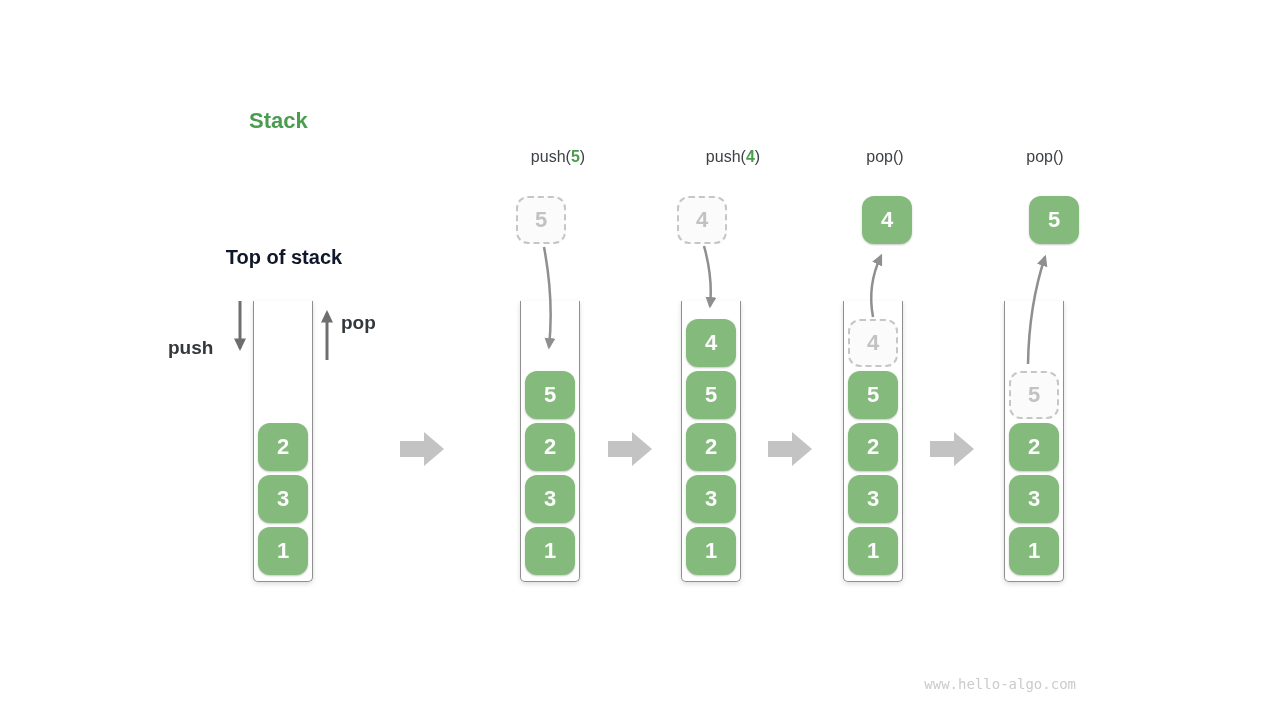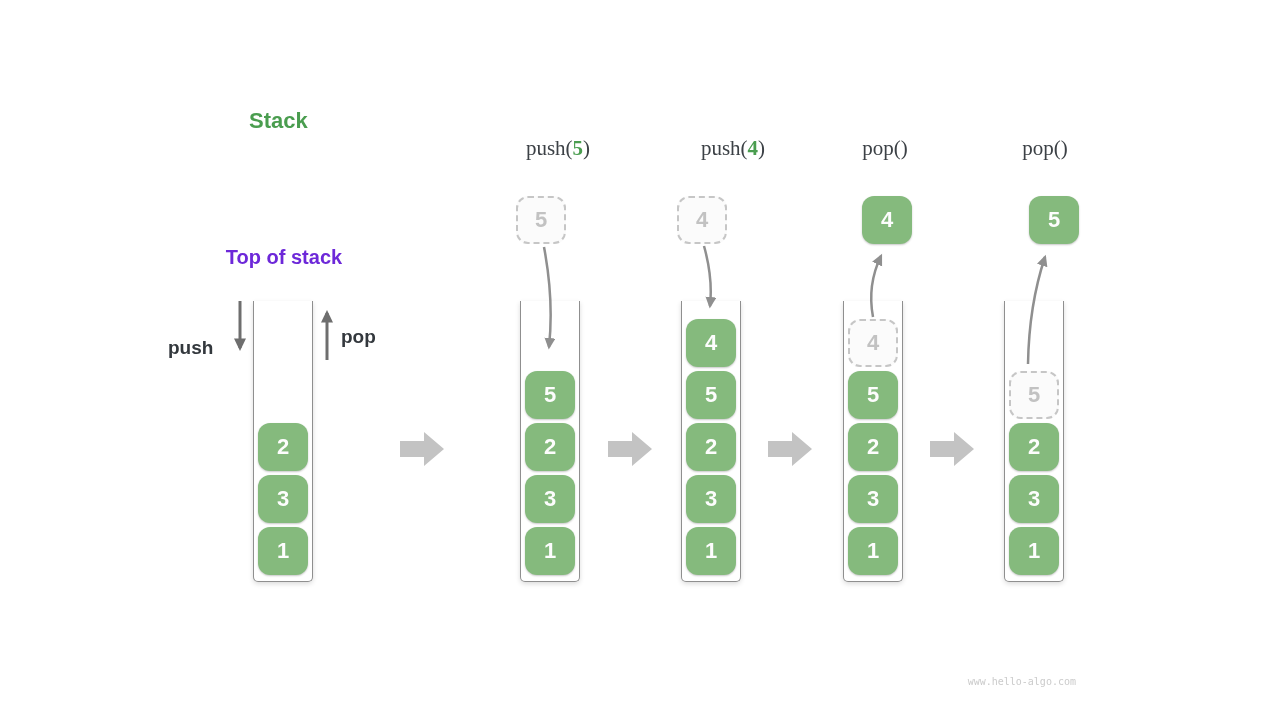--- a/index.html
+++ b/index.html
@@ -8,28 +8,28 @@
     background: #ffffff; overflow: hidden;
     font-family: "Liberation Sans", sans-serif;
   }
   .abs { position: absolute; }
 
   .diagram-title {
     left: 249px; top: 108px;
     font-size: 22px; font-weight: bold; color: #4a9d4f;
   }
   .side-label {
-    font-size: 20px; font-weight: bold; color: #6d28d9;
+    font-size: 20px; font-weight: bold; color: #0f172a;
     width: 260px; text-align: center;
   }
   .top-label { left: 154px; top: 246px; }
   .bottom-label { left: 154px; top: 614px; }
   .pushpop-label { font-size: 19px; font-weight: bold; color: #33383d; }
   .push-label { left: 168px; top: 321px; margin-top: 16px; }
-  .pop-label  { left: 341px; top: 326px; text-align: center; }
+  .pop-label  { left: 341px; top: 312px; text-align: center; }
 
   .stack-container {
     position: absolute; top: 301px; height: 281px; width: 60px;
     box-sizing: border-box; background: #ffffff;
     border-left: 1.5px solid #8f8f8f;
     border-right: 1.5px solid #8f8f8f;
     border-bottom: 1.5px solid #8f8f8f;
     border-radius: 0 0 5px 5px;
     box-shadow: 0 2px 5px rgba(0,0,0,0.14);
     display: flex; flex-direction: column;
@@ -45,30 +45,30 @@
   .cell.solid {
     background: #85ba7d; color: #fdfdfd;
     box-shadow: 0 1px 2px rgba(0,0,0,0.22);
   }
   .cell.dashed {
     background: #fbfbfb; border: 2px dashed #c6c6c6; color: #c2c2c2;
   }
   .float-cell { position: absolute; top: 196px; }
 
   .op-label {
-    position: absolute; top: 136px; transform: translateX(-50%);
-    font-family: Liberation Serif, serif;
-    font-size: 21px; color: #3c4146; white-space: nowrap;
+    position: absolute; top: 148px; transform: translateX(-50%);
+    font-family: Liberation Sans, sans-serif;
+    font-size: 16px; color: #3c4146; white-space: nowrap;
   }
   .op-arg { color: #4a9d4f; font-weight: bold; }
 
   .watermark {
     right: 40px; top: 676px;
     font-family: "DejaVu Sans Mono", monospace;
-    font-size: 10px; color: #cbcbcb;
+    font-size: 14px; color: #cbcbcb;
   }
   svg.overlay { position: absolute; left: 0; top: 0; pointer-events: none; }
 </style>
 </head>
 <body>
 
 <div class="canvas">
 
   <div class="abs diagram-title">Stack</div>
   <div class="abs side-label top-label">Top of stack</div>

